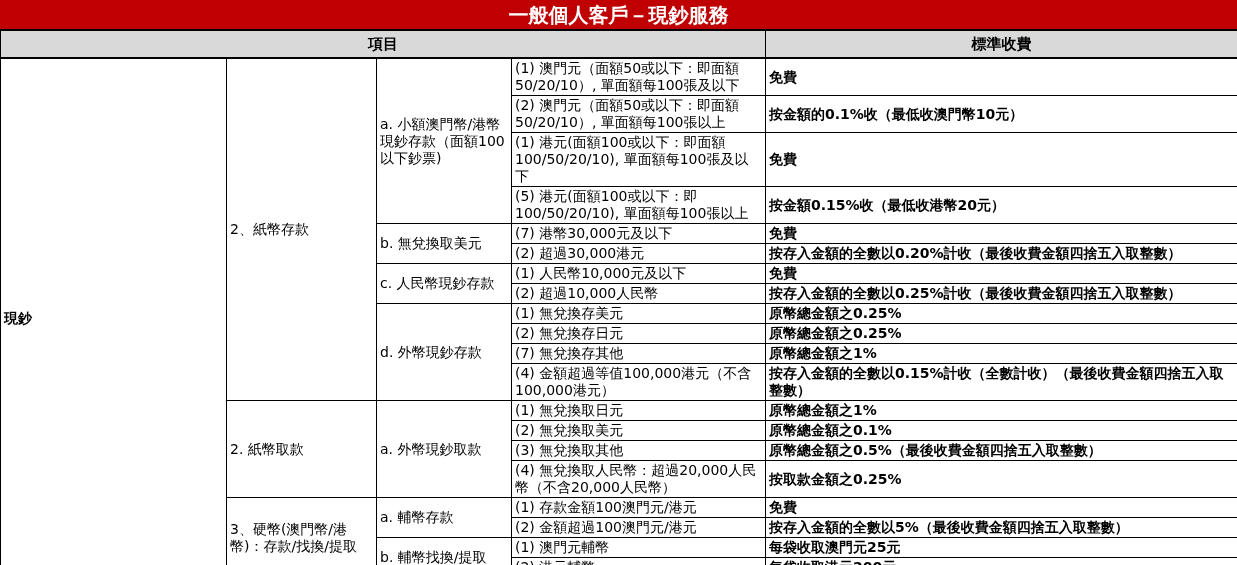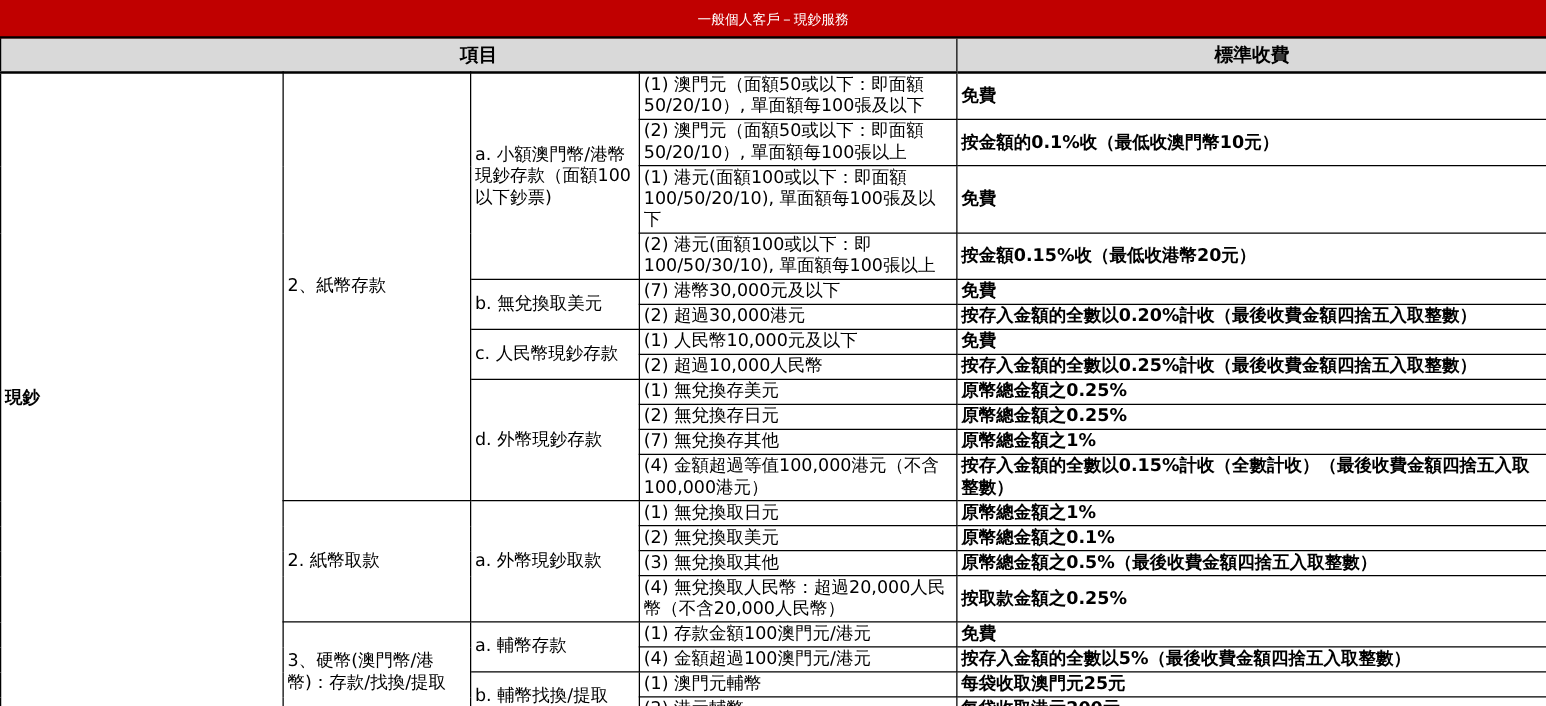--- a/index.html
+++ b/index.html
@@ -19,22 +19,22 @@
     overflow: hidden;
     background: var(--body-bg);
   }
 
   .title-bar {
     width: 100%;
     height: 31px;
     line-height: 31px;
     background: var(--title-bg);
     color: var(--title-text);
-    font-size: 11px;
-    font-weight: normal;
+    font-size: 20px;
+    font-weight: bold;
     text-align: center;
     border-bottom: 2px solid var(--border-color);
   }
 
   table.fee-table {
     width: 1237px;
     border-collapse: collapse;
     table-layout: fixed;
   }
 
@@ -108,21 +108,21 @@
         </tr>
         <tr>
           <td class="item-cell">(2) 澳門元（面額50或以下：即面額50/20/10）, 單面額每100張以上</td>
           <td class="fee-cell">按金額的0.1%收（最低收澳門幣10元）</td>
         </tr>
         <tr>
           <td class="item-cell">(1) 港元(面額100或以下：即面額100/50/20/10), 單面額每100張及以下</td>
           <td class="fee-cell">免費</td>
         </tr>
         <tr>
-          <td class="item-cell">(2) 港元(面額100或以下：即100/50/30/10), 單面額每100張以上</td>
+          <td class="item-cell">(5) 港元(面額100或以下：即100/50/20/10), 單面額每100張以上</td>
           <td class="fee-cell">按金額0.15%收（最低收港幣20元）</td>
         </tr>
         <tr>
           <td class="subsection-cell" rowspan="2">b. 無兌換取美元</td>
           <td class="item-cell">(7) 港幣30,000元及以下</td>
           <td class="fee-cell">免費</td>
         </tr>
         <tr>
           <td class="item-cell">(2) 超過30,000港元</td>
           <td class="fee-cell">按存入金額的全數以0.20%計收（最後收費金額四捨五入取整數）</td>
@@ -171,21 +171,21 @@
           <td class="item-cell">(4) 無兌換取人民幣：超過20,000人民幣（不含20,000人民幣）</td>
           <td class="fee-cell">按取款金額之0.25%</td>
         </tr>
         <tr>
           <td class="section-cell" rowspan="4">3、硬幣(澳門幣/港幣)：存款/找換/提取</td>
           <td class="subsection-cell" rowspan="2">a. 輔幣存款</td>
           <td class="item-cell">(1) 存款金額100澳門元/港元</td>
           <td class="fee-cell">免費</td>
         </tr>
         <tr>
-          <td class="item-cell">(4) 金額超過100澳門元/港元</td>
+          <td class="item-cell">(2) 金額超過100澳門元/港元</td>
           <td class="fee-cell">按存入金額的全數以5%（最後收費金額四捨五入取整數）</td>
         </tr>
         <tr>
           <td class="subsection-cell" rowspan="2">b. 輔幣找換/提取</td>
           <td class="item-cell">(1) 澳門元輔幣</td>
           <td class="fee-cell">每袋收取澳門元25元</td>
         </tr>
         <tr>
           <td class="item-cell">(2) 港元輔幣</td>
           <td class="fee-cell">每袋收取港元200元</td>

